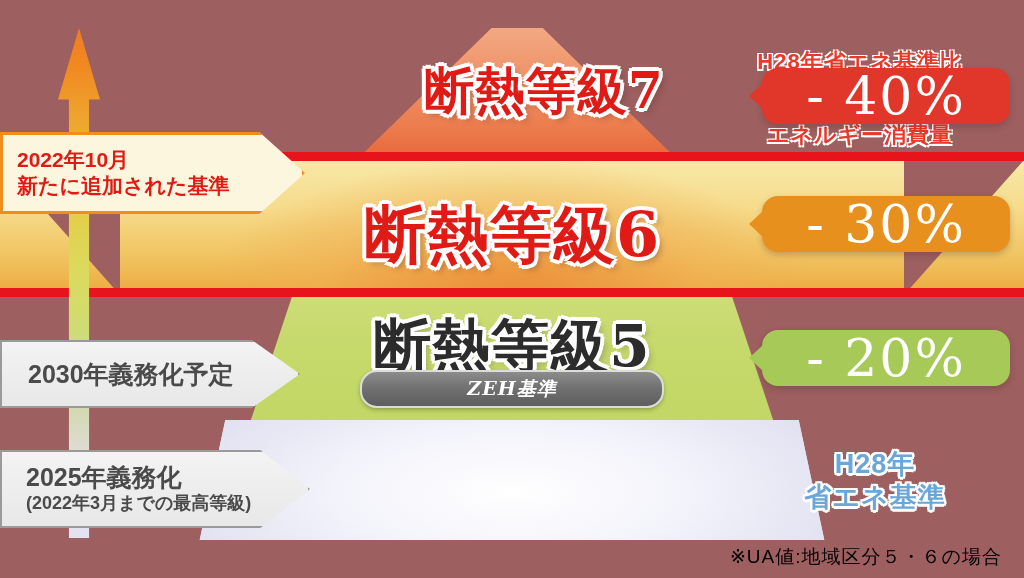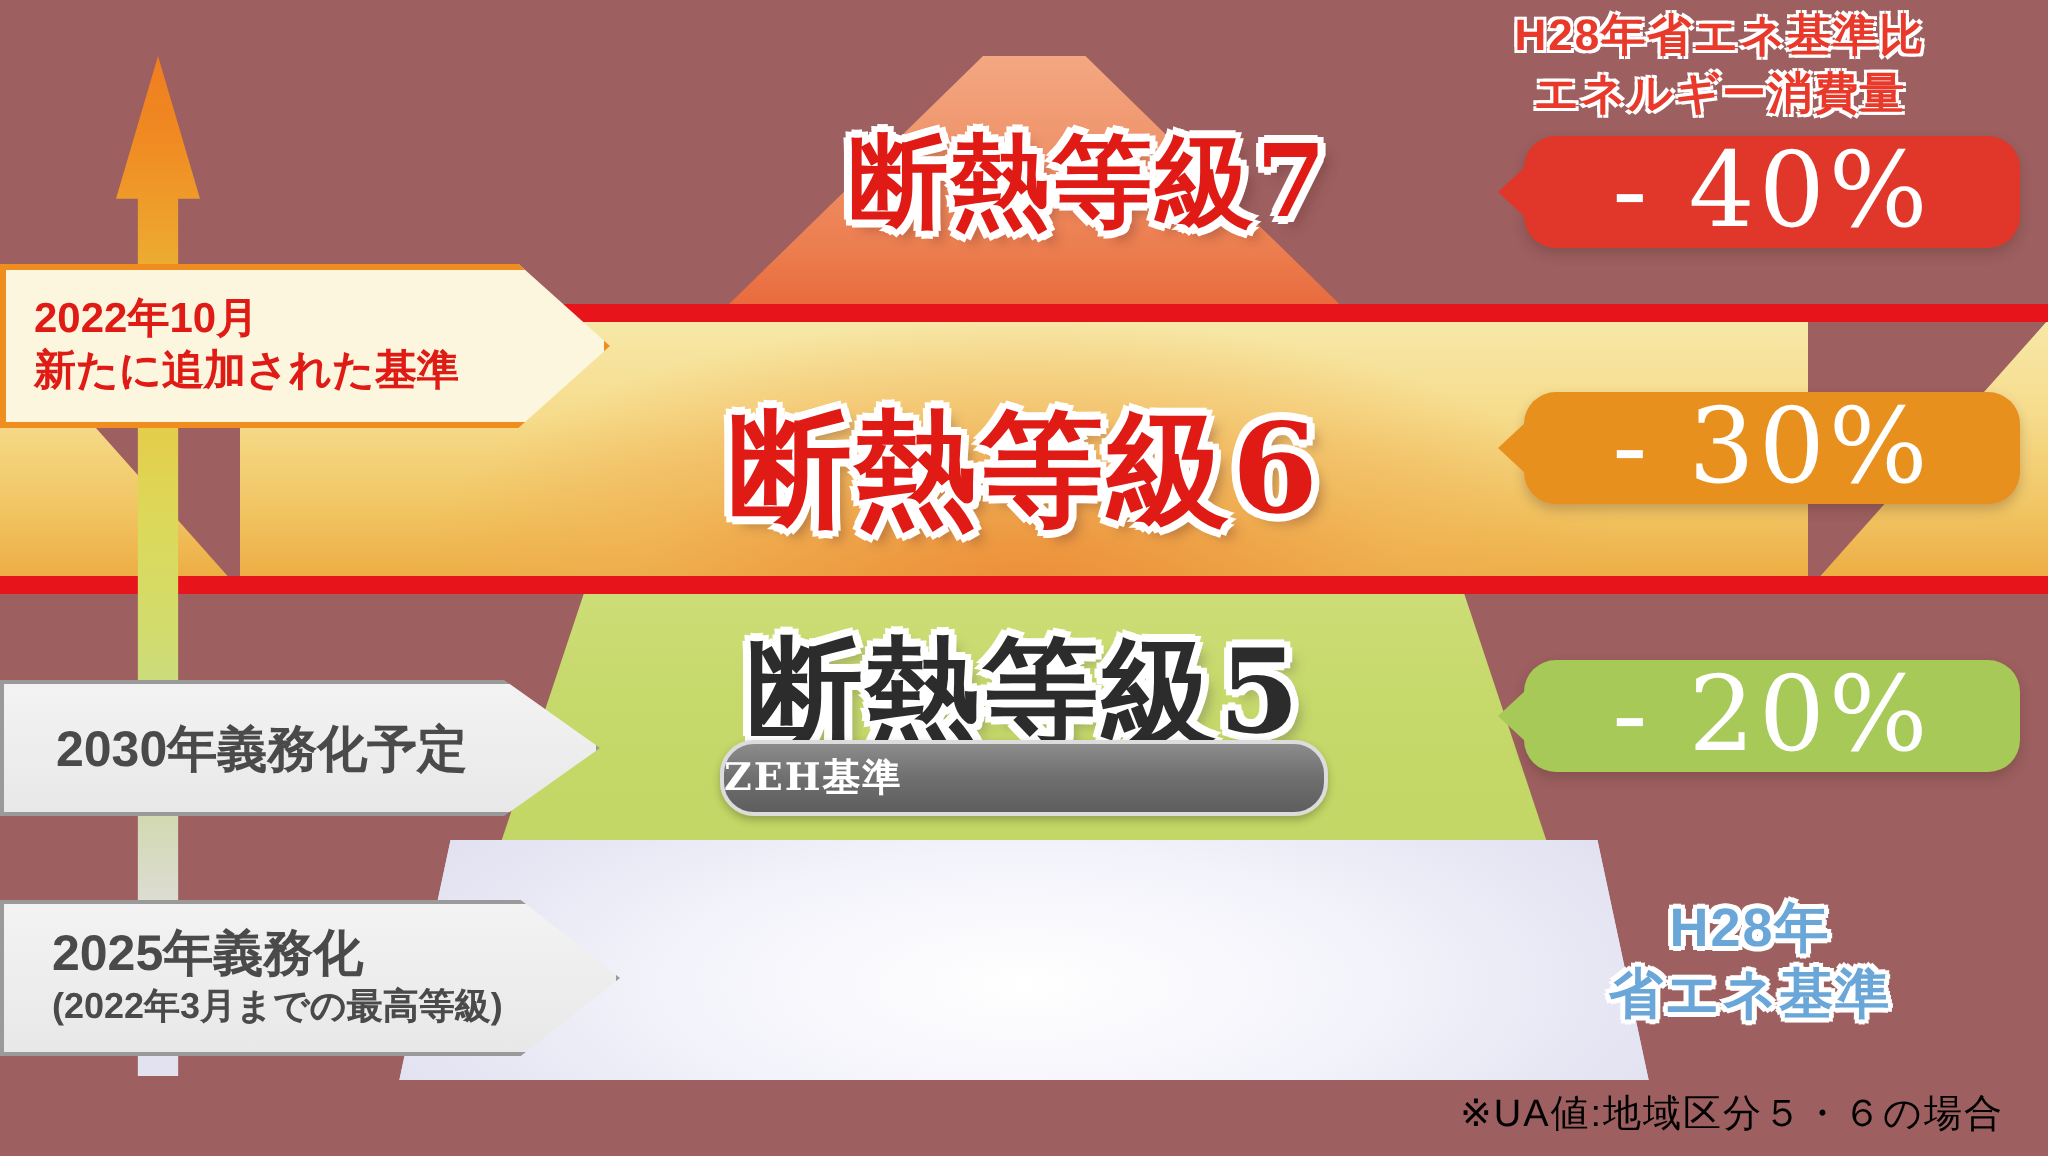--- a/index.html
+++ b/index.html
@@ -151,21 +151,22 @@
     top: 370px;
     transform: translateX(-50%);
     width: 300px;
     height: 34px;
     border-radius: 17px;
     background: linear-gradient(180deg, #8c8c8c 0%, #6f6f6f 50%, #5e5e5e 100%);
     border: 2px solid #dcdcdc;
     box-shadow: 0 2px 4px rgba(0,0,0,0.25);
     display: flex;
     align-items: center;
-    justify-content: flex-start;
+    justify-content: center;
+    font-style: italic;
   }
   #zehBadgeText {
     color: #ffffff;
     font-size: 19px;
     font-weight: 700;
     font-family: "DejaVu Serif", "Liberation Serif", serif;
     letter-spacing: 1px;
   }
 
   
@@ -245,21 +246,21 @@
     text-align: center;
     color: #e8392b;
     font-size: 22px;
     font-weight: 700;
     line-height: 1.3;
     letter-spacing: 1px;
     text-shadow:
       -1.5px -1.5px 0 #fff, 1.5px -1.5px 0 #fff,
       -1.5px  1.5px 0 #fff, 1.5px  1.5px 0 #fff;
   }
-  #rightHeader .ln { white-space: nowrap; }
+  #rightHeader .ln { white-space: nowrap; margin-top: 44px; }
 
   
   .bubble {
     position: absolute;
     width: 248px;
     height: 56px;
     border-radius: 16px;
     display: flex;
     align-items: center;
     justify-content: center;

